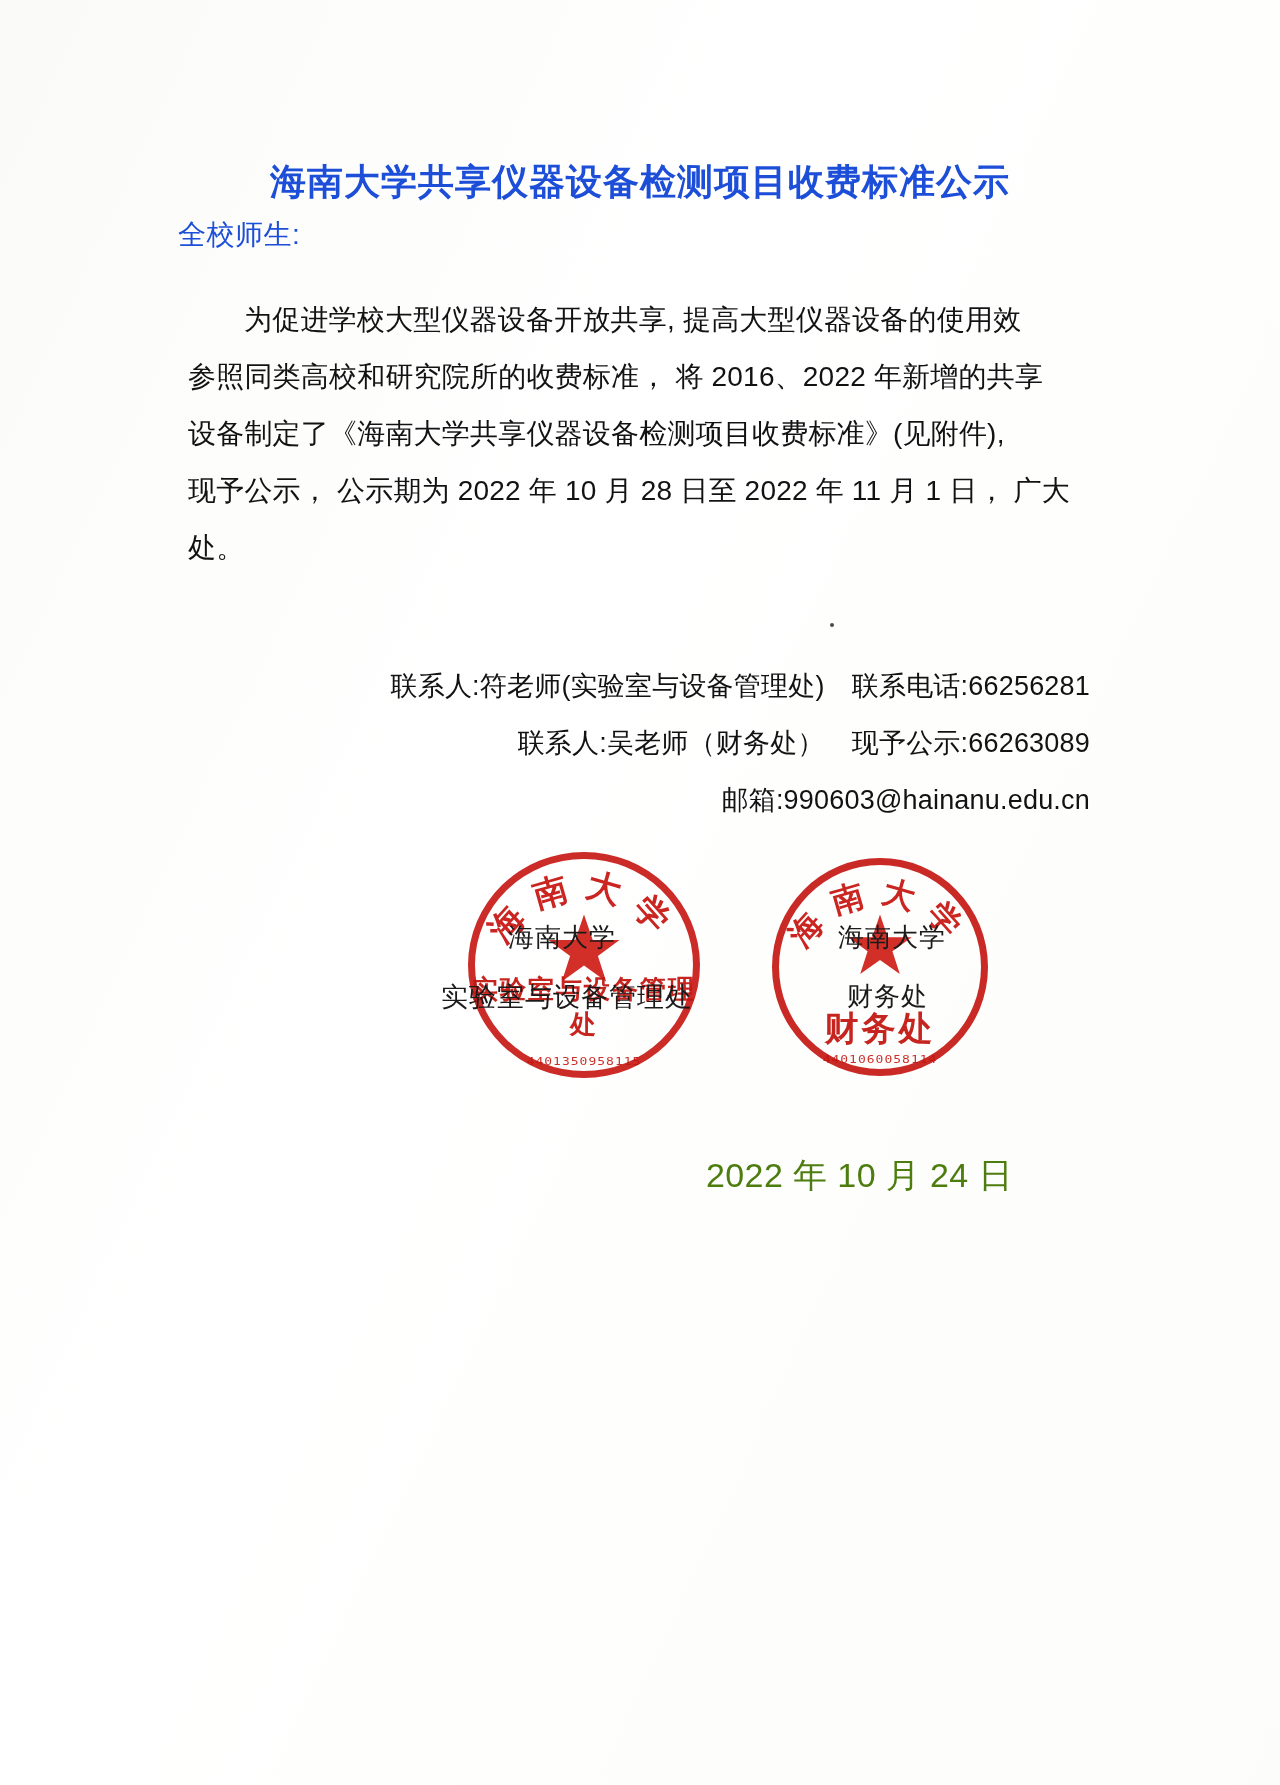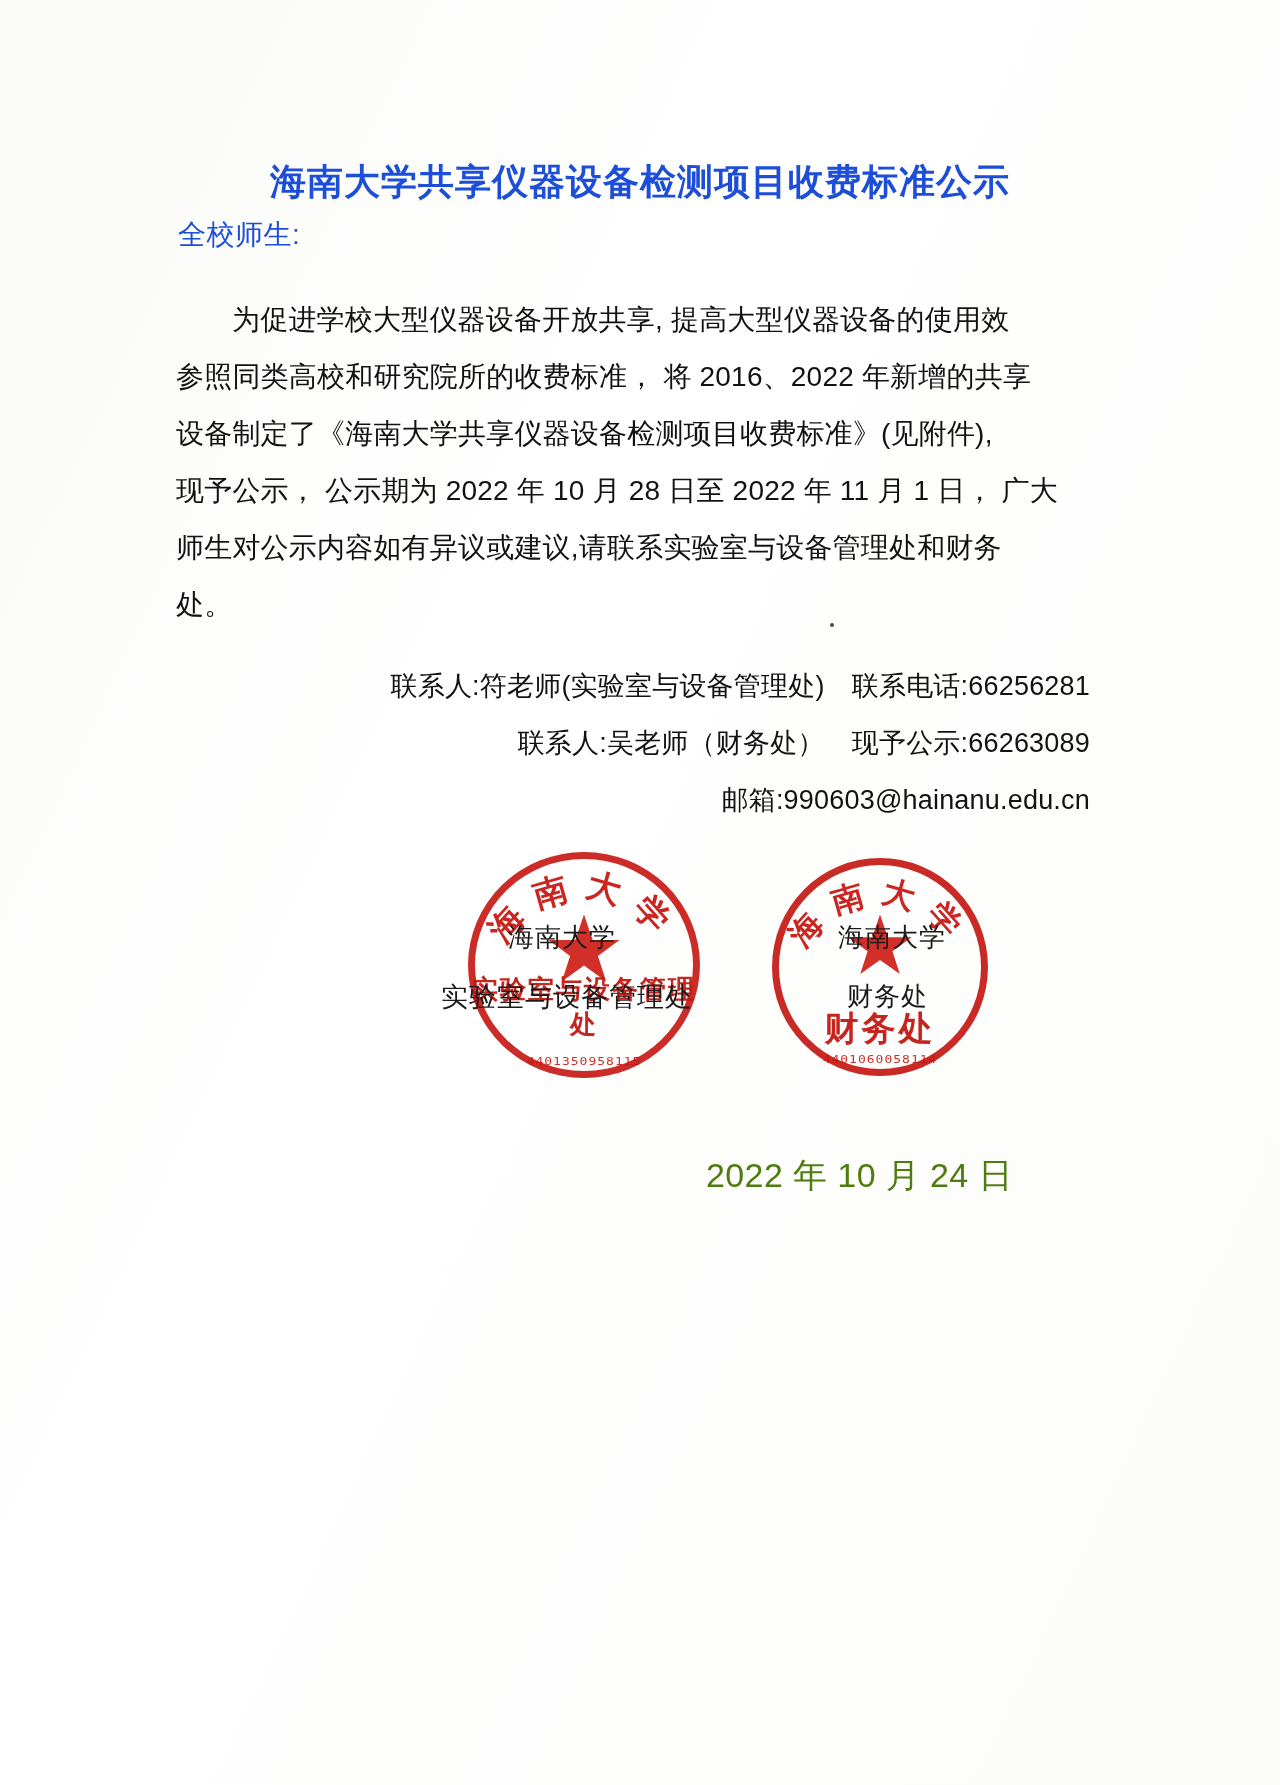--- a/index.html
+++ b/index.html
@@ -51,21 +51,21 @@
   .salutation {
     position: absolute;
     left: 178px;
     top: 216px;
     font-size: 28px;
     color: #1d4ed8;
     letter-spacing: 0.5px;
   }
   .body-block {
     position: absolute;
-    left: 176px;
+    left: 188px;
     top: 291px;
     width: 810px;
   }
   .body-line {
     font-size: 28px;
     line-height: 57px;
     letter-spacing: 0.2px;
     color: #121212;
     white-space: nowrap;
   }
@@ -219,21 +219,20 @@
 
     <div class="doc-title">海南大学共享仪器设备检测项目收费标准公示</div>
 
     <div class="salutation">全校师生:</div>
 
     <div class="body-block">
       <div class="body-line indent">为促进学校大型仪器设备开放共享, 提高大型仪器设备的使用效</div>
       <div class="body-line">参照同类高校和研究院所的收费标准， 将 2016、2022 年新增的共享</div>
       <div class="body-line">设备制定了《海南大学共享仪器设备检测项目收费标准》(见附件),</div>
       <div class="body-line">现予公示， 公示期为 2022 年 10 月 28 日至 2022 年 11 月 1 日， 广大</div>
-      <div class="body-line">师生对公示内容如有异议或建议,请联系实验室与设备管理处和财务</div>
       <div class="body-line">处。</div>
     </div>
 
     <div class="speck" style="left:830px; top:623px;"></div>
 
     <div class="contact-block">
       <div class="contact-line">联系人:符老师(实验室与设备管理处)　联系电话:66256281</div>
       <div class="contact-line">联系人:吴老师（财务处）　现予公示:66263089</div>
       <div class="contact-line">邮箱:990603@hainanu.edu.cn</div>
     </div>

